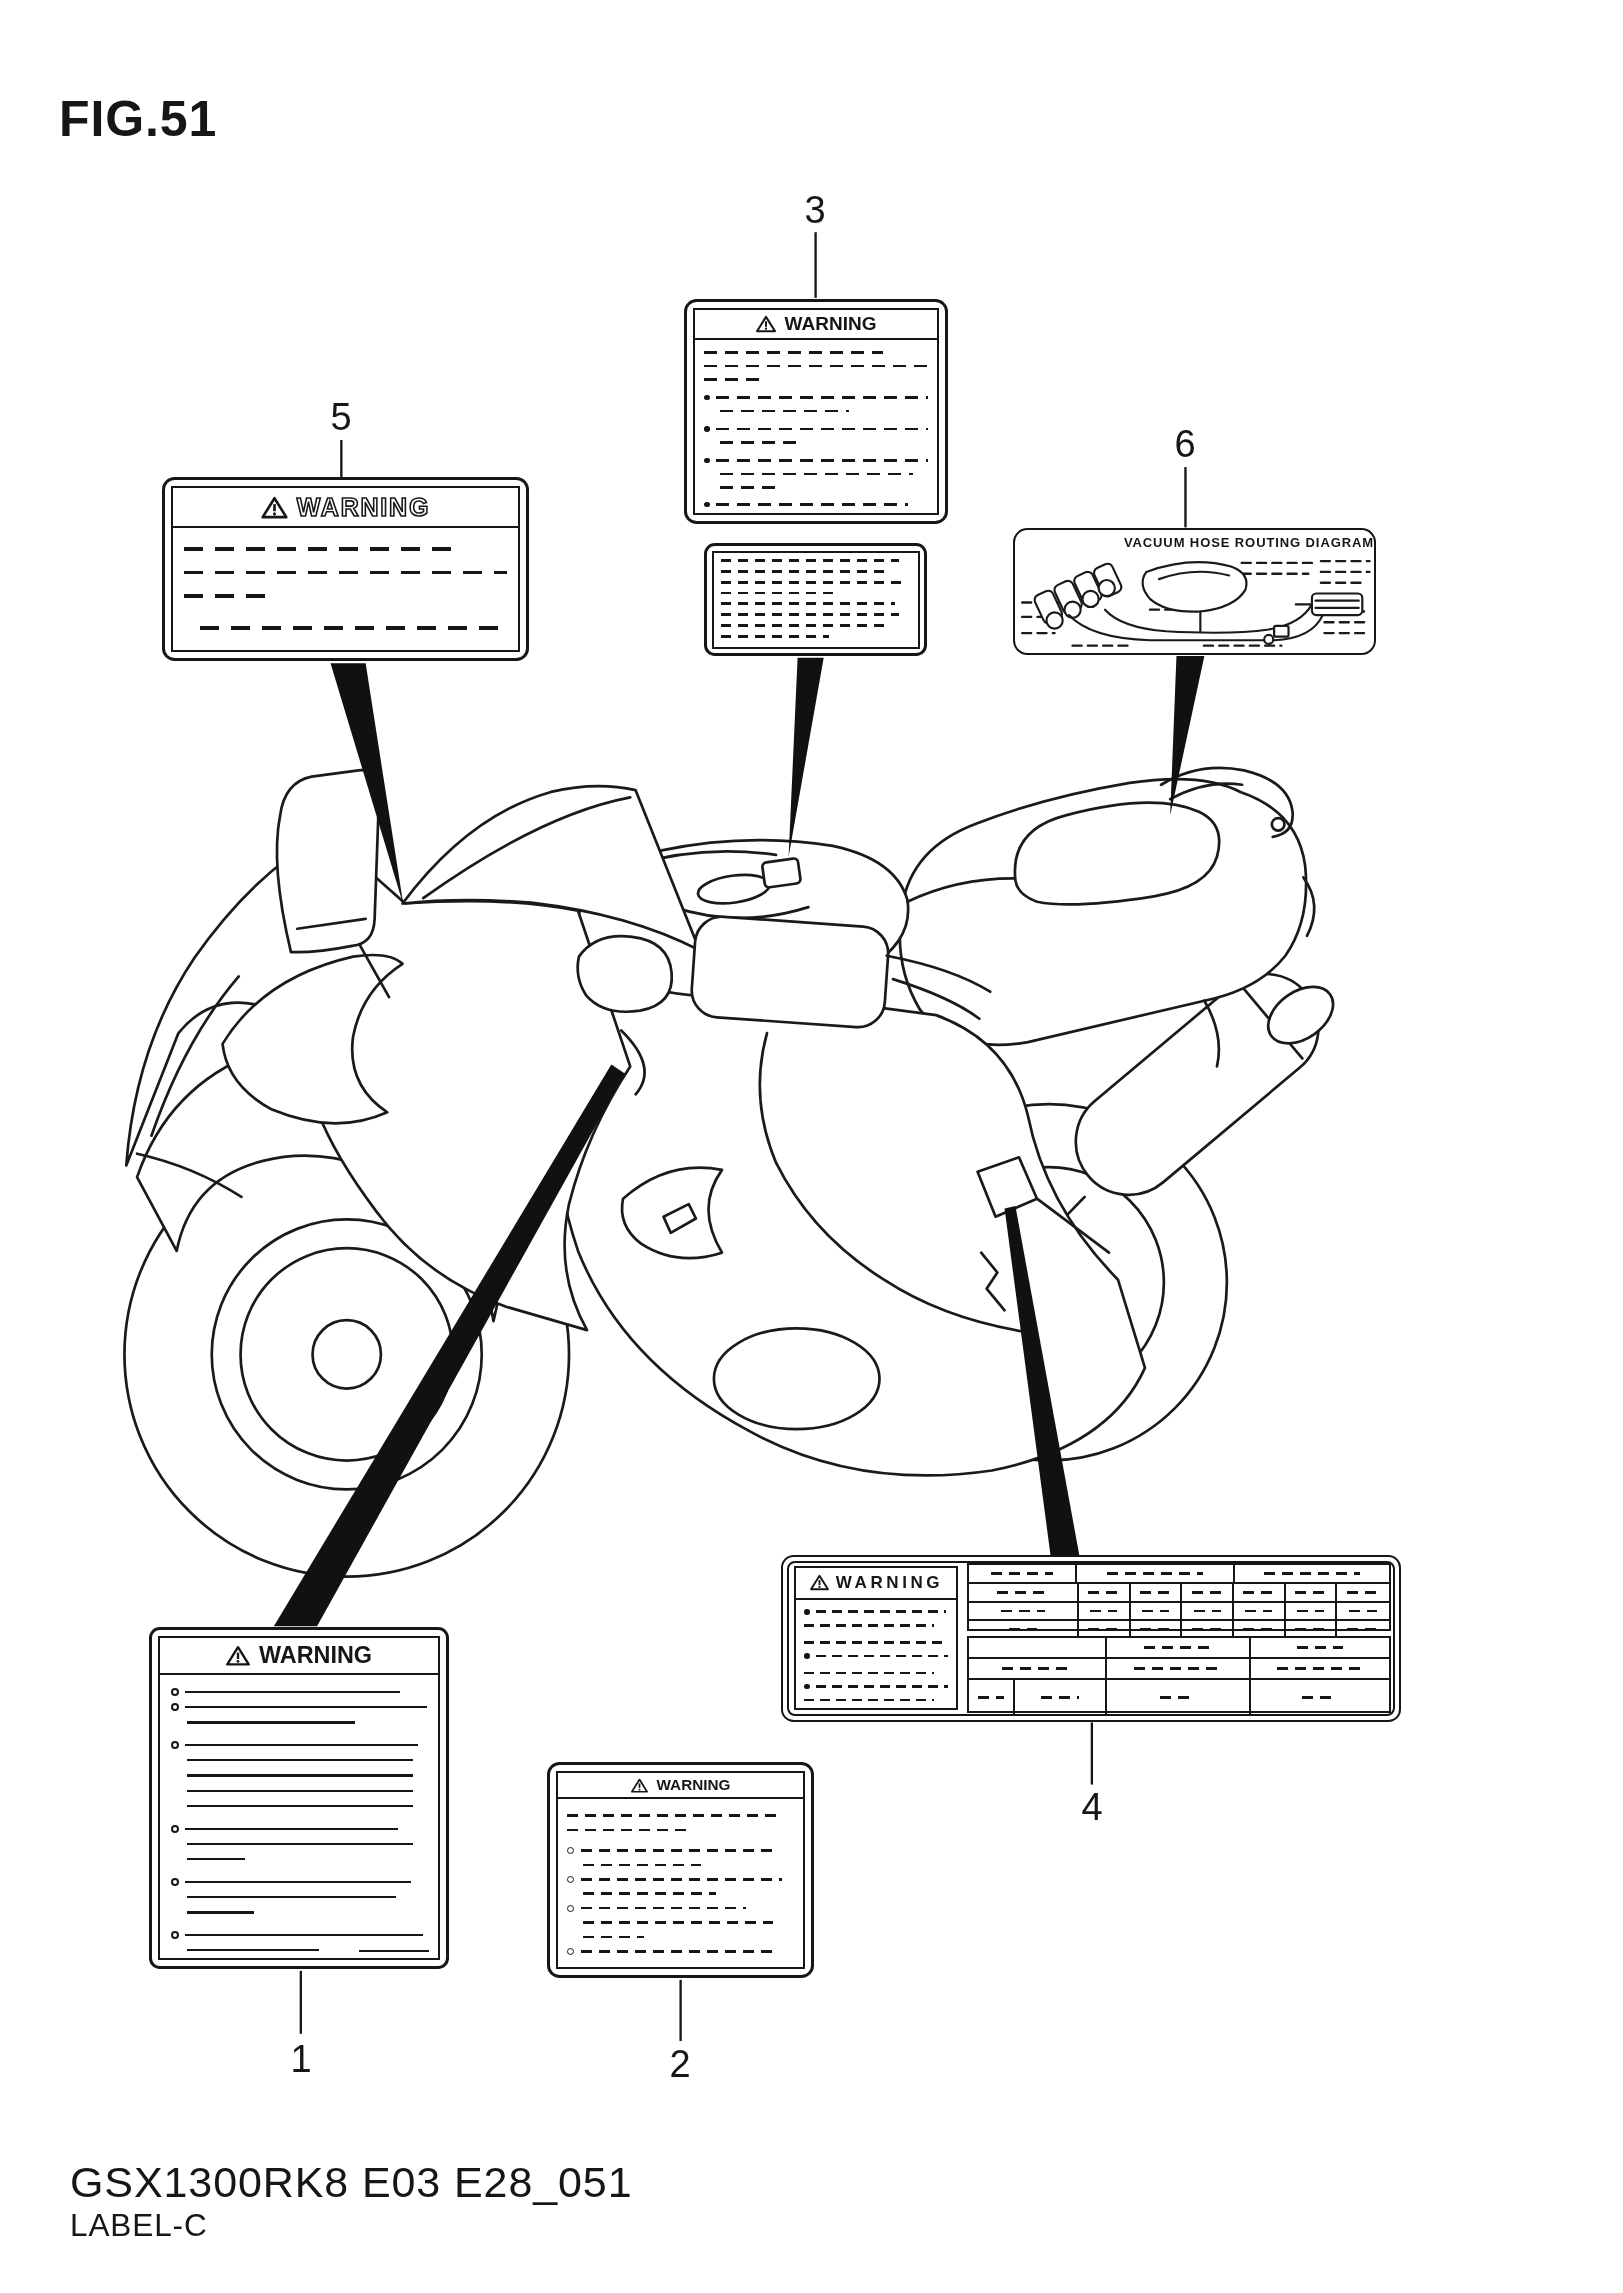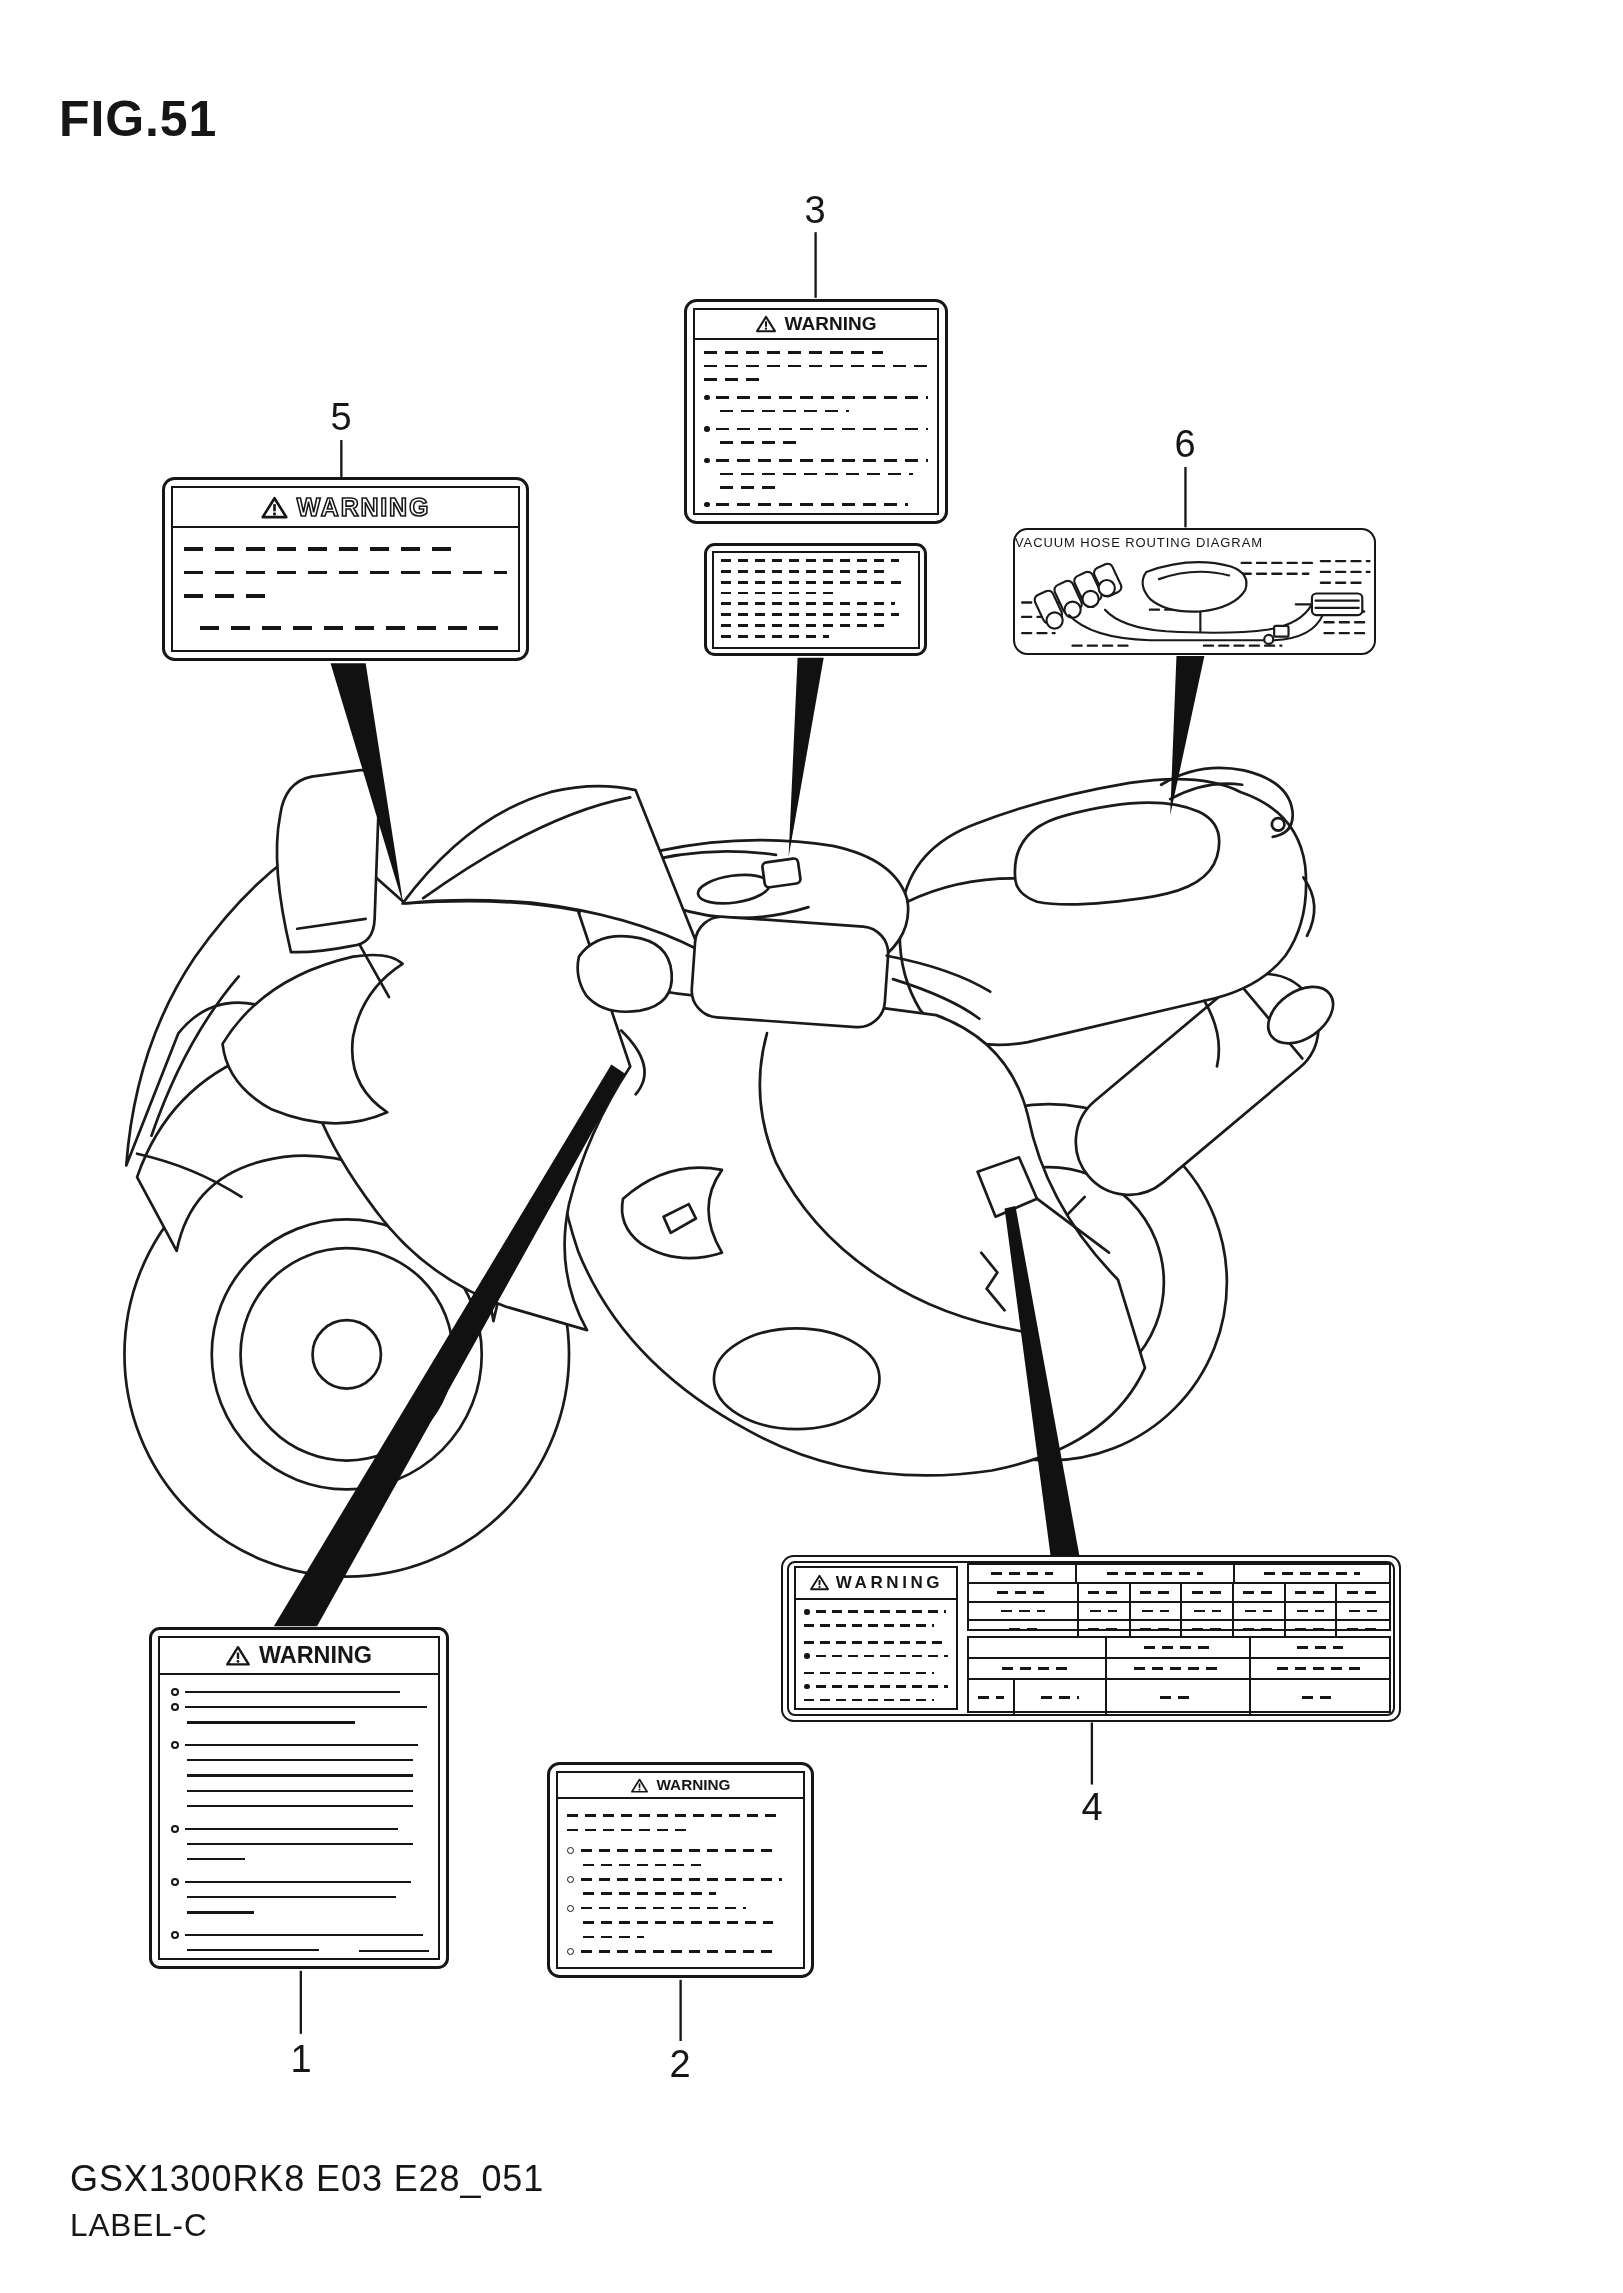--- a/index.html
+++ b/index.html
@@ -1,21 +1,21 @@
 <!DOCTYPE html>
 <html style="font-size:14.4px"><head>
 <meta charset="utf-8">
 <style>
   html,body{margin:0;padding:0;background:#e8e8e8}
   .page{position:relative;width:1624px;height:2293px;background:#fff;overflow:hidden;
         font-family:"Liberation Sans",sans-serif;color:#161616}
   #art{position:absolute;left:0;top:0;width:1624px;height:2293px}
 
   .fig-title{position:absolute;left:59px;top:90px;font-size:50px;font-weight:bold;letter-spacing:0.9px}
-  .footer-code{position:absolute;left:70px;top:2158px;font-size:36px;letter-spacing:0.9px}
+  .footer-code{position:absolute;left:70px;top:2158px;font-size:43px;letter-spacing:0.9px}
   .footer-name{position:absolute;left:70px;top:2207px;font-size:31.5px;letter-spacing:0.9px}
   .callout{position:absolute;font-size:38px;transform:translateX(-50%);line-height:1}
 
   
   .lab{position:absolute;border:3.2px solid #161616;border-radius:12.6px;background:#fff;
        box-sizing:border-box;padding:6.3px}
   .lab .inner{width:100%;height:100%;border:2.3px solid #161616;box-sizing:border-box;
        display:flex;flex-direction:column;position:relative}
   .w-head{display:flex;align-items:center;justify-content:center;gap:9px;
           border-bottom:2.3px solid #161616;flex:none}
@@ -66,22 +66,22 @@
   #label2{left:547px;top:1762px;width:267px;height:216px}
   #label2 .w-head{height:24px;font-size:15.3px}
   #label2 .body{padding:9px 9px 1.8px}
   #label2 .l-row{height:14.4px}
   #label2 .ln{height:2.7px;background:repeating-linear-gradient(90deg,#161616 0 10.8px,transparent 10.8px 18px)}
   #label2 .b-ring{width:7.2px;height:7.2px;border-width:1.8px}
 
   
   #label6{position:absolute;left:1013px;top:528px;width:363px;height:127px;
      border:2.7px solid #161616;border-radius:14.4px;background:#fff;box-sizing:border-box}
-  #label6 .t6{position:absolute;left:0;right:0;top:4.5px;text-align:left;
-     font-size:13px;font-weight:normal;letter-spacing:0.9px}
+  #label6 .t6{position:absolute;left:0;right:0;top:4.5px;text-align:right;
+     font-size:13px;font-weight:bold;letter-spacing:0.9px}
   #label6 svg{position:absolute;left:0;top:21.6px}
 
   
   #label4{position:absolute;left:781px;top:1555px;width:620px;height:167px;
      border:2.7px solid #161616;border-radius:12.6px;background:#fff;box-sizing:border-box}
   .lab4-inner{position:absolute;inset:4px;border:2.3px solid #161616;border-radius:8px}
   .lp{position:absolute;left:5.4px;top:2.7px;width:164px;height:144px;border:2.3px solid #161616;
       box-sizing:border-box;display:flex;flex-direction:column;background:#fff}
   .lp-head{height:30px;border-bottom:2.3px solid #161616;display:flex;align-items:center;
       justify-content:center;gap:7.2px;font-weight:bold;font-size:17px;letter-spacing:3.6px;flex:none}

